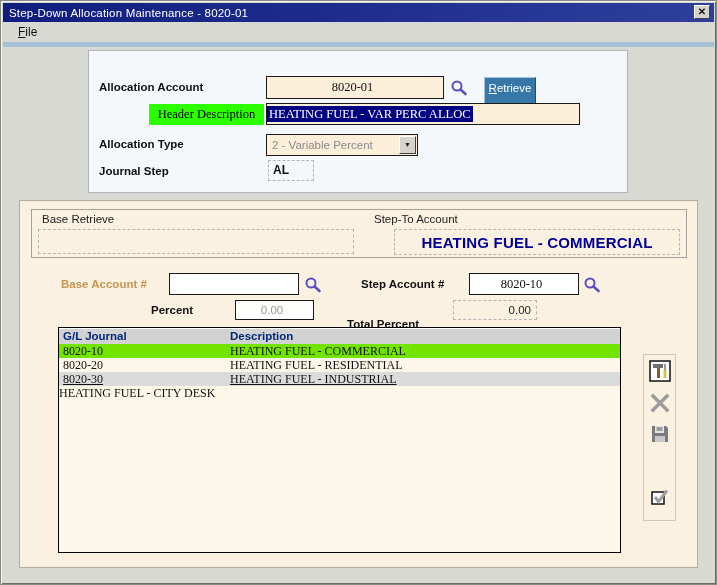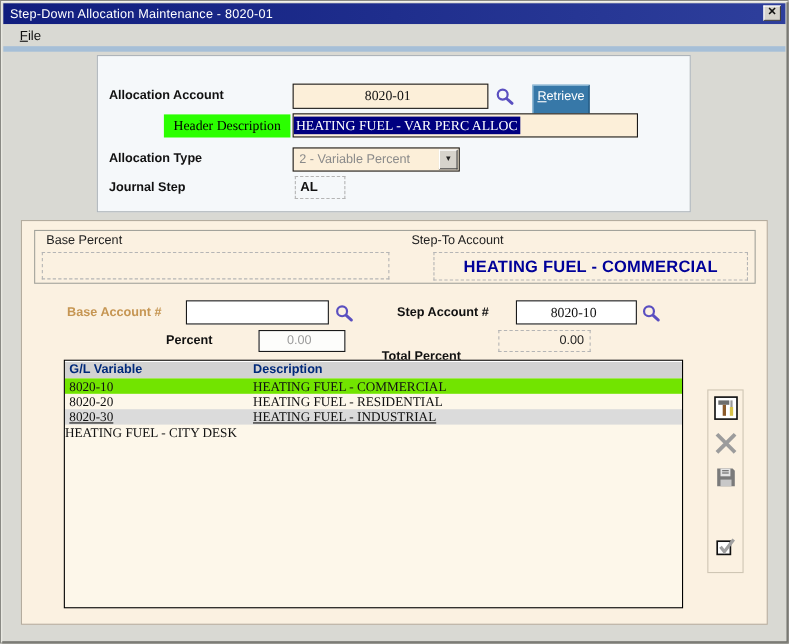--- a/index.html
+++ b/index.html
@@ -182,21 +182,21 @@
       <span class="dd-btn">▼</span>
     </div>
 
     <div class="lbl l-journal">Journal Step</div>
     <div class="f-journal">AL</div>
   </div>
 
   <div class="main-panel">
 
     <div class="groupbox">
-      <div class="gb-lbl l-base">Base Percent</div>
+      <div class="gb-lbl l-base">Base Retrieve</div>
       <div class="gb-lbl l-stepto">Step-To Account</div>
       <div class="dashed d-base"></div>
       <div class="dashed d-stepto">
         <span class="stepto-text">HEATING FUEL - COMMERCIAL</span>
       </div>
     </div>
 
     <div class="lbl l-basenum">Base Account #</div>
     <div class="field f-basenum"></div>
     <div class="lookup i-lookup2">
@@ -215,21 +215,21 @@
       </svg>
     </div>
 
     <div class="lbl l-percent">Percent</div>
     <div class="field right f-percent">0.00</div>
     <div class="lbl l-total">Total Percent</div>
     <div class="dashed f-total">0.00</div>
 
     <div class="grid">
       <div class="grid-header">
-        <div class="col-a">G/L Variable</div>
+        <div class="col-a">G/L Journal</div>
         <div class="col-d">Description</div>
       </div>
       <div class="grid-row row-selected">
         <div class="col-a">8020-10</div>
         <div class="col-d">HEATING FUEL - COMMERCIAL</div>
       </div>
       <div class="grid-row">
         <div class="col-a">8020-20</div>
         <div class="col-d">HEATING FUEL - RESIDENTIAL</div>
       </div>

